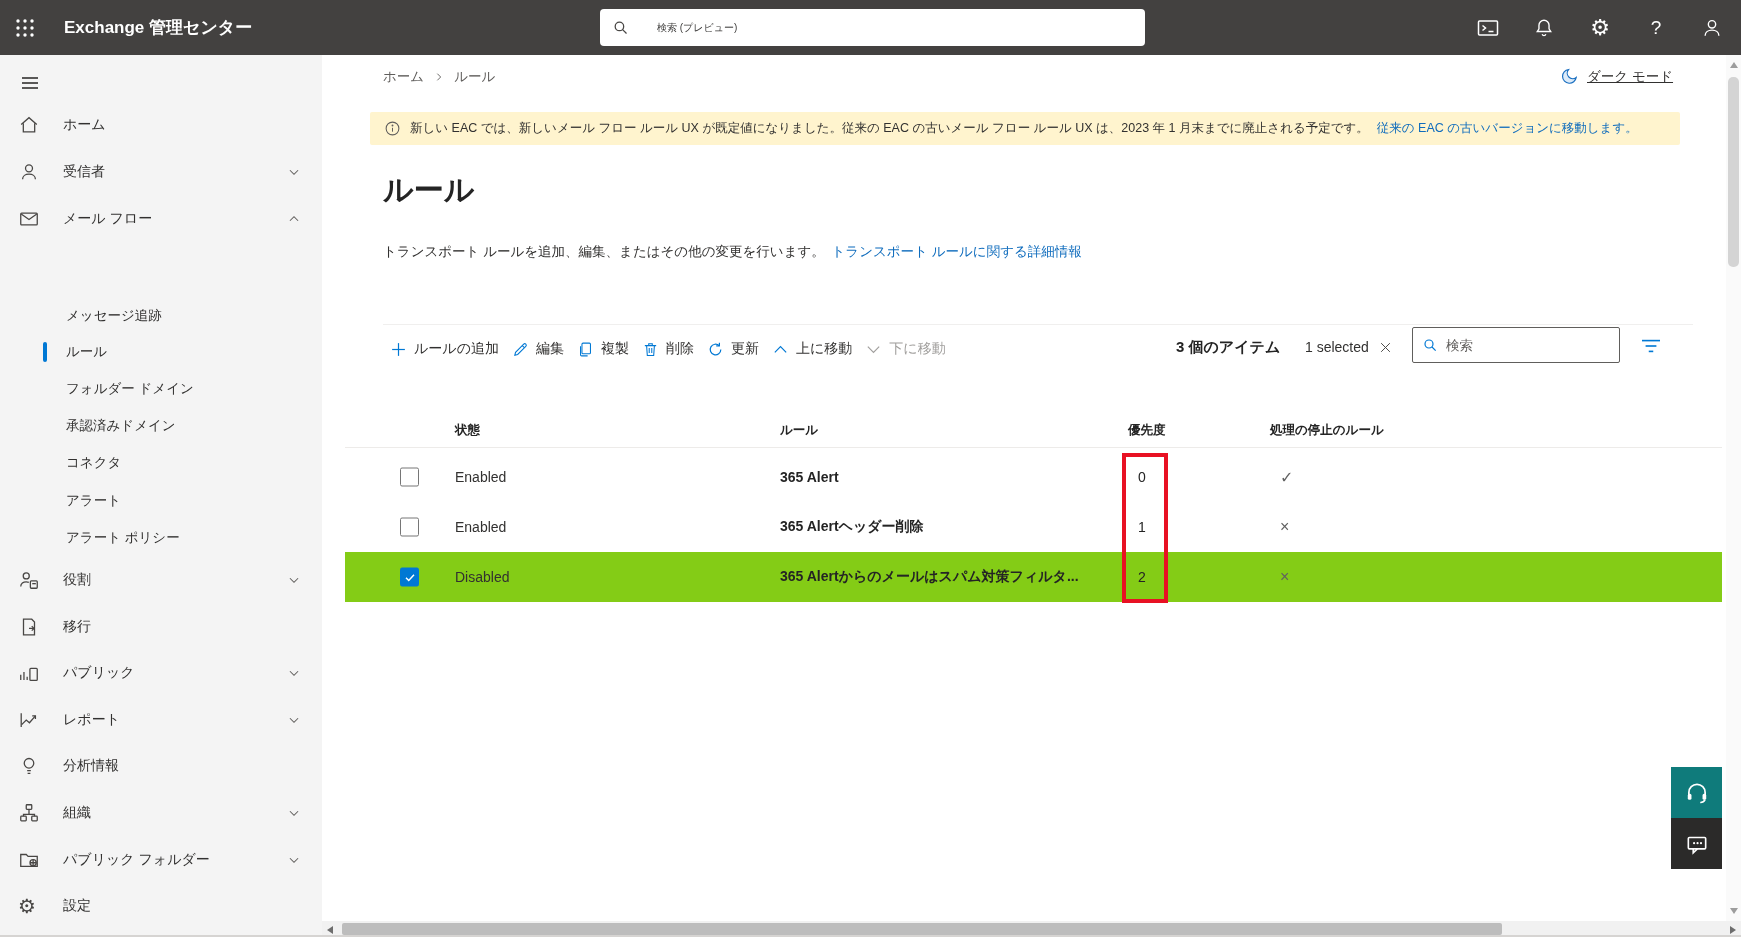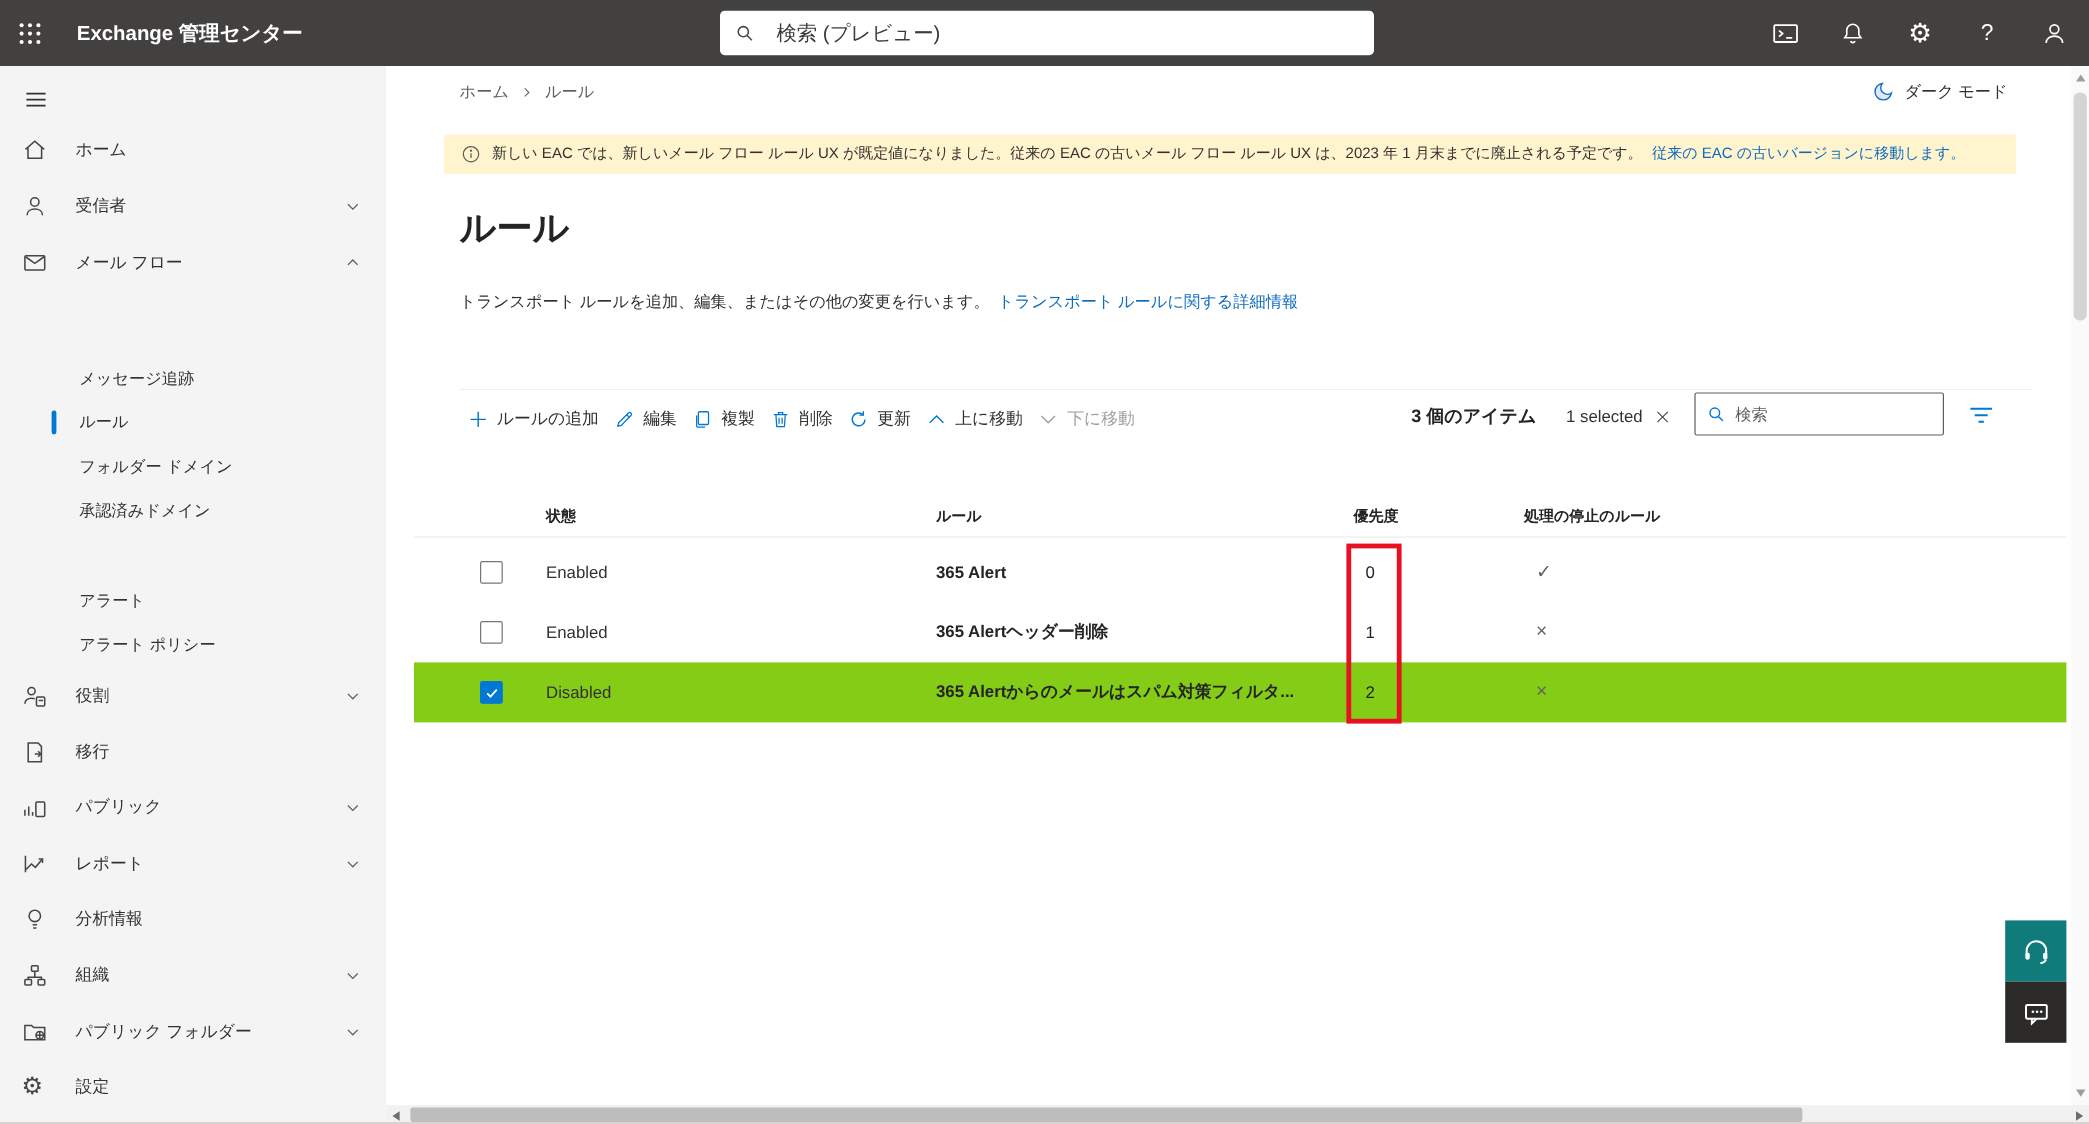--- a/index.html
+++ b/index.html
@@ -5,21 +5,21 @@
   * { margin:0; padding:0; box-sizing:border-box; }
   html,body { width:1741px; height:937px; overflow:hidden; }
   body { font-family:"Liberation Sans","DejaVu Sans",sans-serif; background:#ffffff; color:#242424; position:relative; }
   svg { display:block; }
 
   
   .topbar { position:absolute; left:0; top:0; width:1741px; height:55px; background:#434140; display:flex; align-items:center; }
   .waffle-btn { width:50px; height:55px; display:flex; align-items:center; justify-content:center; cursor:pointer; }
   .topbar-title { color:#ffffff; font-size:17px; font-weight:700; margin-left:14px; white-space:nowrap; }
   .topbar-search { position:absolute; left:600px; top:9px; width:545px; height:37px; background:#ffffff; border-radius:4px; display:flex; align-items:center; padding:0 12px; }
-  .topbar-search input { border:none; outline:none; flex:1; font-size:17px; color:#6d28d9; background:transparent; margin-left:18px; font-family:inherit; }
+  .topbar-search input { border:none; outline:none; flex:1; font-size:10px; color:#6d28d9; background:transparent; margin-left:28px; font-family:inherit; }
   .topbar-search input::placeholder { color:#3b3a39; opacity:1; }
   .topbar-icons { position:absolute; left:1460px; top:0; height:55px; display:flex; }
   .tb-icon { width:56px; height:55px; display:flex; align-items:center; justify-content:center; color:#ffffff; cursor:pointer; }
   .tb-icon .glyph { font-size:22px; color:#fff; }
   .help-q { font-size:19px; color:#fff; font-weight:400; }
 
   
   .sidebar { position:absolute; left:0; top:55px; width:322px; height:882px; background:#f4f4f4; }
   .hamburger { position:absolute; left:12px; top:12px; width:36px; height:32px; display:flex; align-items:center; justify-content:center; cursor:pointer; color:#323130; }
   .nav-item { position:absolute; left:0; width:322px; height:46px; display:flex; align-items:center; cursor:pointer; color:#323130; }
@@ -29,21 +29,21 @@
   .nav-item.sub .nav-label { left:66px; font-size:13.5px; }
   .nav-chev { position:absolute; left:287px; width:14px; height:14px; color:#605e5c; }
   .sel-bar { position:absolute; left:43px; top:50%; transform:translateY(-50%); width:4px; height:20px; border-radius:2px; background:#0078d4; }
   .gear-glyph { font-size:20px; color:#484644; line-height:22px; }
 
   
   .main { position:absolute; left:322px; top:55px; width:1404px; height:866px; background:#fff; }
   .breadcrumb { position:absolute; left:61px; top:13px; display:flex; align-items:center; font-size:13.5px; color:#605e5c; }
   .breadcrumb .bc-sep { margin:0 10px; color:#605e5c; }
   .bc-link { cursor:pointer; }
-  .darkmode { position:absolute; left:1238px; top:12px; display:flex; align-items:center; cursor:pointer; color:#323130; font-size:13.5px; }
+  .darkmode { position:absolute; left:1238px; top:12px; display:flex; align-items:center; cursor:pointer; color:#323130; font-size:13.5px;text-decoration:underline; }
   .darkmode .moon { margin-right:8px; }
 
   .banner { position:absolute; left:48px; top:57px; width:1310px; height:33px; background:#fff4ce; border-radius:2px; display:flex; align-items:center; padding:0 14px; font-size:12.5px; color:#323130; }
   .banner .info { margin-right:9px; flex:0 0 auto; }
   .banner a, .link { color:#0f6cbd; text-decoration:none; cursor:pointer; }
   .banner .banner-link { margin-left:8px; white-space:nowrap; }
 
   .page-title { position:absolute; left:61px; top:115px; font-size:30px; font-weight:700; color:#242424; }
   .page-desc { position:absolute; left:61px; top:188px; font-size:13.5px; color:#323130; }
   .page-desc .link { margin-left:3px; }
@@ -221,20 +221,23 @@
   <div class="nav-item sub" style="top:279px">
     <span class="sel-bar"></span>
     <span class="nav-label">ルール</span>
   </div>
   <div class="nav-item sub" style="top:316px">
     <span class="nav-label">フォルダー ドメイン</span>
   </div>
   <div class="nav-item sub" style="top:353px">
     <span class="nav-label">承認済みドメイン</span>
   </div>
+  <div class="nav-item sub" style="top:390px">
+    <span class="nav-label">コネクタ</span>
+  </div>
   <div class="nav-item sub" style="top:428px">
     <span class="nav-label">アラート</span>
   </div>
   <div class="nav-item sub" style="top:465px">
     <span class="nav-label">アラート ポリシー</span>
   </div>
 
   <div class="nav-item" style="top:502px">
     <span class="nav-icon">
         <svg width="22" height="22" viewBox="0 0 24 24" fill="none" stroke="currentColor" stroke-width="1.4">

